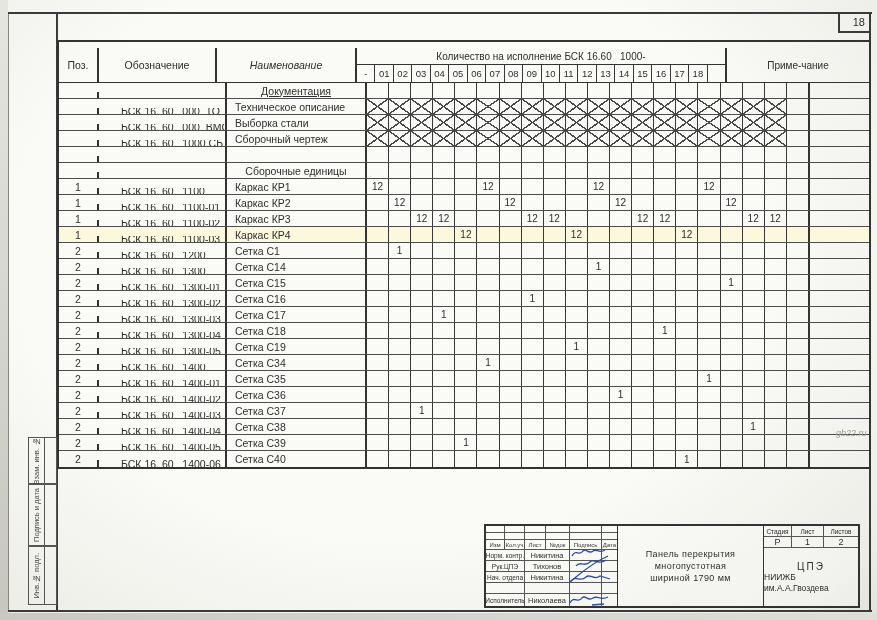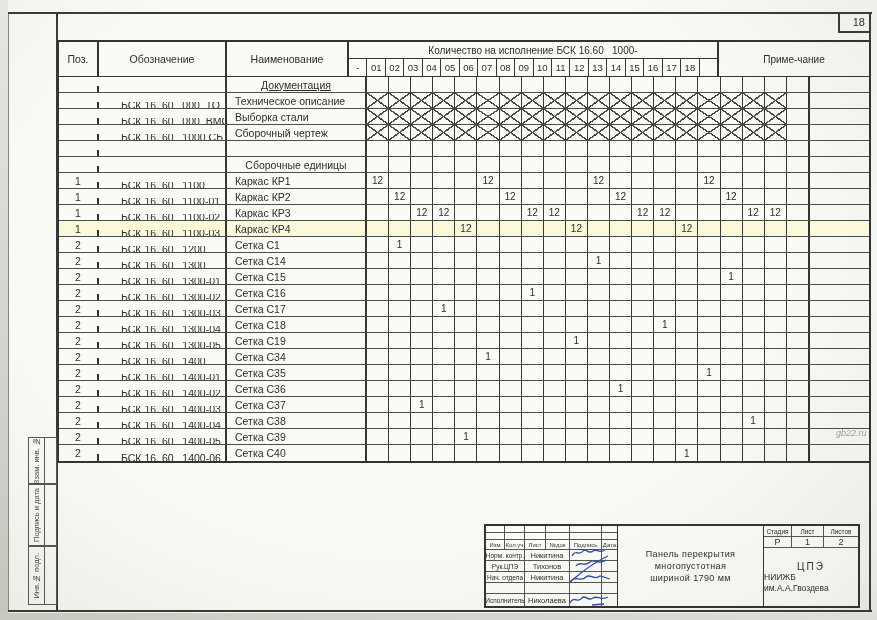--- a/index.html
+++ b/index.html
@@ -20,25 +20,25 @@
   #frame-bottom { left:8px; top:610px; width:864px; height:2px; }
   #frame-right { left:869px; top:12px; width:2px; height:600px; }
   #frame-left-inner { left:56px; top:12px; width:2px; height:600px; }
 
   #page-number-box { position:absolute; left:838px; top:13px; width:32px; height:20px;
     border-left:2px solid #3a3a3a; border-bottom:2px solid #3a3a3a;
     font-size:11px; display:flex; align-items:center; justify-content:flex-end; padding-right:5px; }
 
   
   #spec-table { position:absolute; left:57px; top:40px; width:814px; border:2px solid #333; background:transparent; }
-  .thead { display:flex; height:35px; border-bottom:1px solid #333; }
+  .thead { display:flex; height:35px; border-bottom:1px solid #333;margin-top:6px; }
   .th { display:flex; align-items:center; justify-content:center; font-size:10.5px; }
   .th-pos  { width:38px; }
-  .th-desig{ width:128px; border-left:2px solid #333; }
-  .th-name { width:122px; border-left:2px solid #333; }
+  .th-desig{ width:118px; border-left:2px solid #333; }
+  .th-name { width:140px; border-left:2px solid #333;font-style:italic; }
   .th-qty  { width:370px; border-left:2px solid #333; display:flex; flex-direction:column; }
   .th-qty-title { height:17px; display:flex; align-items:center; justify-content:center;
     font-size:10px; white-space:pre; border-bottom:1px solid #333; }
   .th-exec { display:flex; flex:1; }
   .th-exec .mh { flex:1; border-left:1px solid #383838; display:flex; align-items:center;
     justify-content:center; font-size:9.5px; }
   .th-exec .mh:first-child { border-left:none; }
   .th-note { flex:1; border-left:2px solid #333; flex-direction:row; font-size:10px; line-height:11px; }
 
   .tbody .trow { display:flex; height:16px; border-bottom:1px solid #4d4d4d; }

